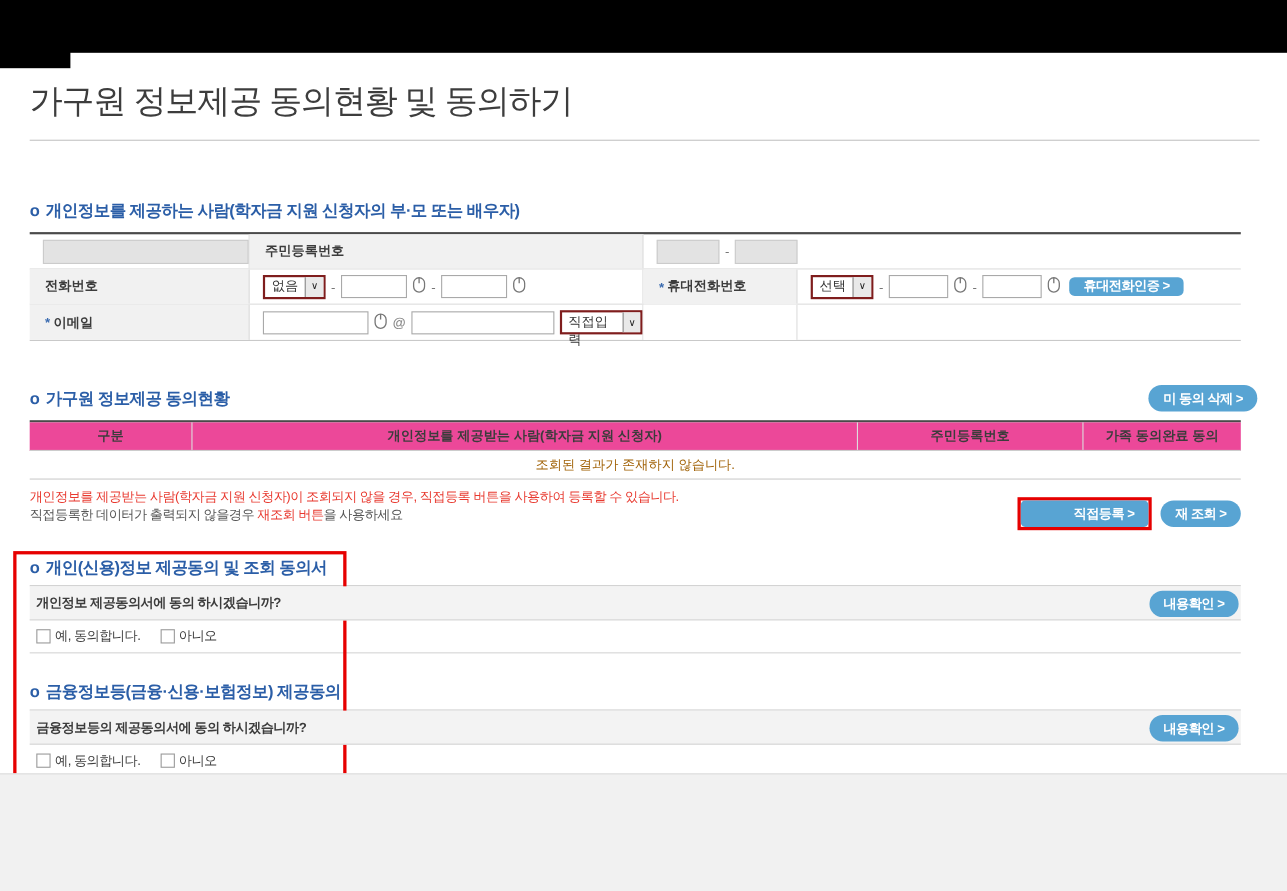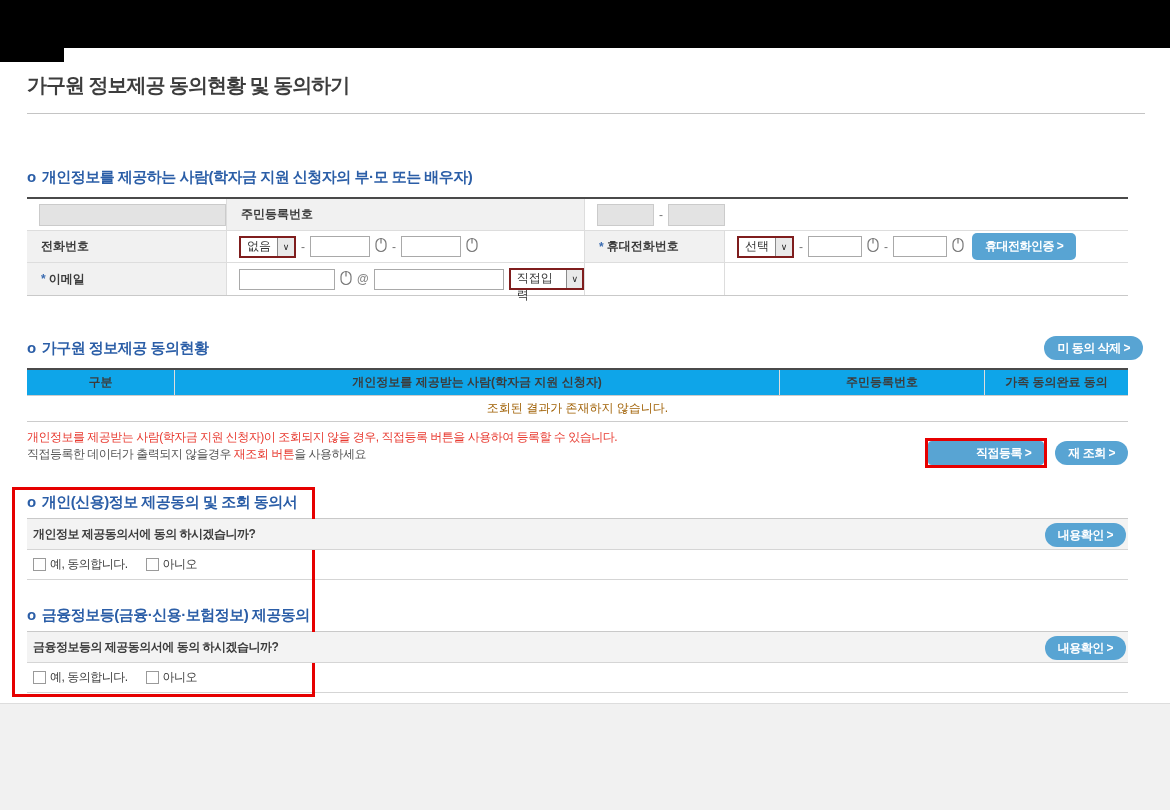--- a/index.html
+++ b/index.html
@@ -8,21 +8,21 @@
     font-family: "Liberation Sans", "DejaVu Sans", sans-serif;
     background:#ffffff; color:#333; position:relative; overflow:hidden;
     font-size:12px;
   }
   .topbar { position:absolute; top:0; left:0; width:1170px; height:48px; background:#000; }
   .topbar-notch { position:absolute; top:0; left:0; width:64px; height:62px; background:#000; }
 
   .content { position:absolute; top:48px; left:0; width:1170px; padding:0 27px; }
 
   .page-title-wrap { padding:24px 0 14px 0; border-bottom:1px solid #c4c4c4; margin-right:-2px; }
-  .page-title { font-size:20px; font-weight:bold; color:#3d3d3d; letter-spacing:-1px; }
+  .page-title { font-size:30px; font-weight:normal; color:#3d3d3d; letter-spacing:-1px; }
 
   .sec-head { display:flex; align-items:center; justify-content:space-between; }
   .sec-title { color:#2b5ea7; font-weight:bold; font-size:15px; letter-spacing:-0.5px; }
   .sec-title .bullet { font-weight:bold; margin-right:6px; }
 
   
   .tbl1 { margin-top:10px; border-top:2px solid #4a4a4a; border-bottom:1px solid #c9c9c9; width:1101px; }
   .t1row { display:grid; grid-template-columns:200px 358px 140px auto; align-items:stretch; border-bottom:1px solid #ddd; height:32px; }
   .t1row:last-child { border-bottom:none; }
   .t1label { background:#f1f1f1; display:flex; align-items:center; padding-left:14px; font-weight:bold; color:#3c3c3c; border-right:1px solid #ddd; }
@@ -35,26 +35,26 @@
   .sel { display:inline-flex; border:2px solid #7f1d1d; height:22px; background:#fff; font-size:12px; color:#333; }
   .sel .sel-txt { padding:0 6px; }
   .sel .arrow { width:17px; height:100%; border-left:1px solid #8a8a8a; background:#e9e9e9; display:flex; align-items:center; justify-content:center; font-size:9px; color:#222; }
   .dash { color:#777; }
   .at { color:#888; font-weight:bold; }
   .mouse-ic { display:inline-block; }
 
   .btn { display:inline-flex; align-items:center; justify-content:center; background:#58a4d3; color:#fff;
          border:none; border-radius:12px; height:24px; padding:0 13px; font-size:12px; font-weight:bold;
          letter-spacing:-0.5px; cursor:pointer; font-family:inherit; white-space:nowrap; }
-  .btn-sm { height:27px; }
+  .btn-sm { height:17px; }
 
   
   .sec2 { margin-top:40px; }
   .tbl2 { margin-top:8px; border-top:2px solid #4a4a4a; width:1101px; }
-  .t2head { display:grid; grid-template-columns:148px 605px 205px auto; border-bottom:1px solid #ccc; background:#0ea5e9; height:26px; }
+  .t2head { display:grid; grid-template-columns:148px 605px 205px auto; border-bottom:1px solid #ccc; background:#ec4899; height:26px; }
   .t2head div { display:flex; align-items:center; justify-content:center; font-weight:bold; color:#3c3c3c; border-right:1px solid #ddd; }
   .t2head div:last-child { border-right:none; }
   .t2empty { height:26px; display:flex; align-items:center; justify-content:center; color:#a16207; border-bottom:1px solid #ccc; }
 
   .notice-wrap { position:relative; margin-top:7px; width:1101px; }
   .notice-red { color:#e8392f; line-height:17px; letter-spacing:-0.5px; }
   .notice-gray { color:#555; line-height:17px; letter-spacing:-0.5px; }
   .notice-gray .hl { color:#e8392f; }
   .notice-btns { position:absolute; right:0; top:9px; display:flex; align-items:center; gap:8px; }
 

